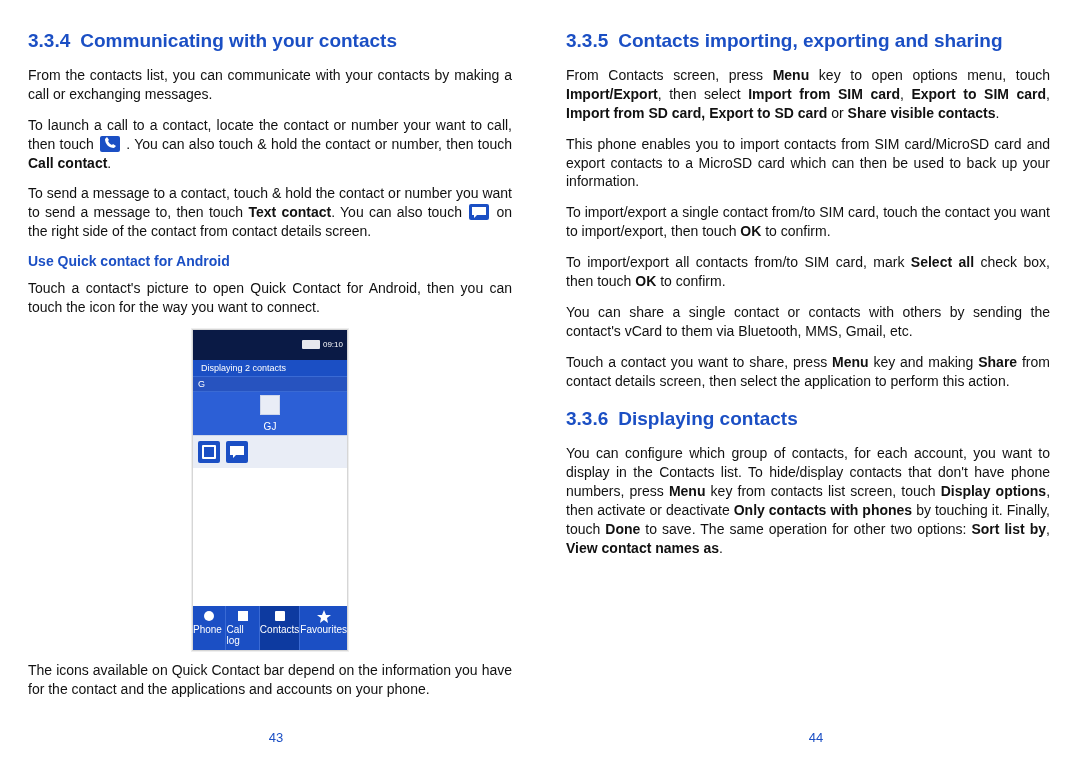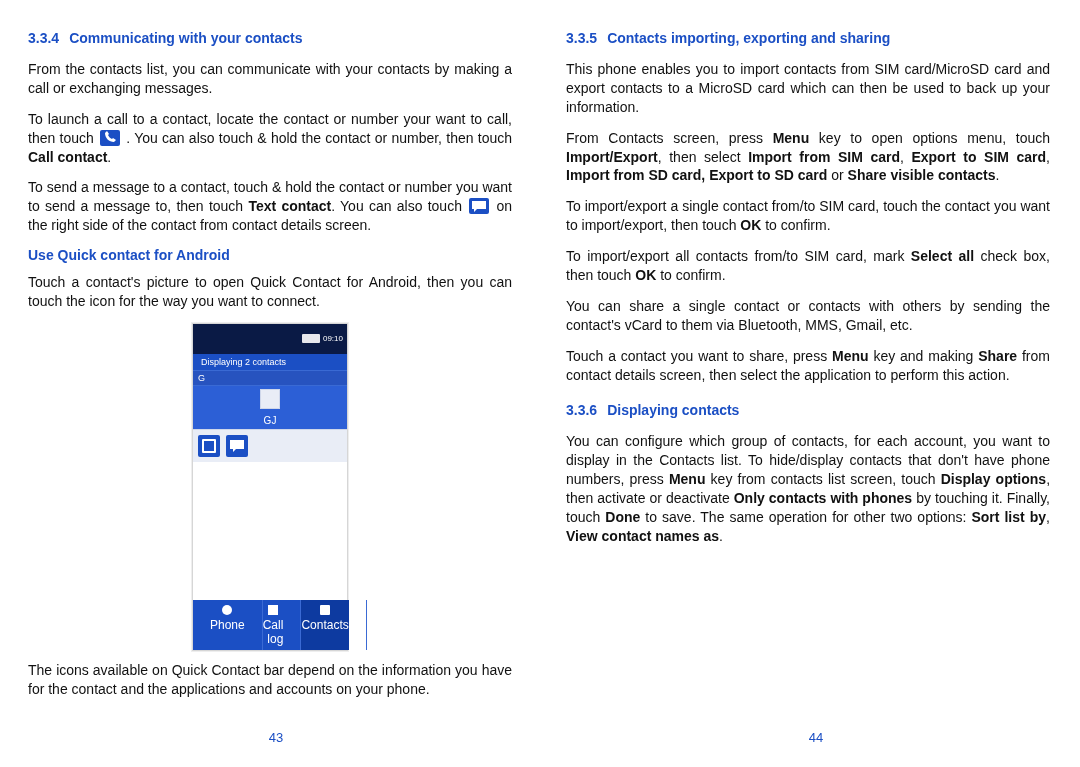--- a/index.html
+++ b/index.html
@@ -19,21 +19,21 @@
   }
   .page {
     width: 50%;
     padding: 30px 28px 20px 28px;
     position: relative;
   }
   .page-right { padding-left: 26px; padding-right: 30px; }
   h2 {
     color: #1b4fc4;
     font-weight: 700;
-    font-size: 14px;
+    font-size: 19px;
     margin-bottom: 14px;
   }
   h2 .num { margin-right: 10px; }
   .para {
     text-align: justify;
     line-height: 1.35;
     margin-bottom: 12px;
     color: #111;
   }
   .sub { color:#1b4fc4; font-weight:700; font-size:14px; margin-top:8px; margin-bottom:10px; }
@@ -70,21 +70,21 @@
   .phone .banner { background:#1b4fc4; color:#fff; font-size:9px; padding:3px 8px; }
   .phone .letterbar { background:#2753bf; color:#fff; font-size:9px; padding:2px 5px; border-top:1px solid #3a6ad4; }
   .phone .contactrow { display:flex; align-items:center; gap:6px; background:#2c5fd6; padding:3px 5px; border-top:1px solid #3a6ad4;flex-direction:column; }
   .phone .avatar { width:20px; height:20px; background:#e9edf6; border:1px solid #cfd7ea; }
   .phone .cname { color:#fff; font-size:10px; }
   .phone .quickbar { display:flex; gap:6px; padding:5px; background:#e9edf6; border-top:1px solid #cfd7ea; }
   .phone .qicon { width:22px; height:22px; background:#1b4fc4; border-radius:2px; position:relative; }
   .phone .qicon.msg { background:#1b4fc4; }
   .phone .blank { height:138px; background:#fff; }
   .phone .navbar { display:flex; background:#1b4fc4; }
-  .phone .navitem { flex:1; text-align:right; color:#fff; font-size:12px; padding:3px 0 4px; border-left:1px solid #3a6ad4;margin-left:17px; }
+  .phone .navitem { flex:1; text-align:left; color:#fff; font-size:10px; padding:3px 0 4px; border-left:1px solid #3a6ad4; }
   .phone .navitem:first-child { border-left:none; }
   .phone .navicon { width:16px; height:14px; margin:0 auto 1px; display:block; }
 </style>
 </head>
 <body>
 
 <div class="page-pair">
 
   <div class="page">
     <h2>
@@ -176,25 +176,25 @@
     <p class="para">The icons available on Quick Contact bar depend on the information you have for the contact and the applications and accounts on your phone.</p>
 
     <div class="page-num">43</div>
   </div>
 
   <div class="page page-right">
     <h2>
       <span class="num">3.3.5</span><span>Contacts importing, exporting and sharing</span>
     </h2>
 
+    <p class="para">
+      <span>From Contacts screen, press </span><strong>Menu</strong><span> key to open options menu, touch </span><strong>Import/Export</strong><span>, then select </span><strong>Import from SIM card</strong><span>, </span><strong>Export to SIM card</strong><span>, </span><strong>Import from SD card, Export to SD card</strong><span> or </span><strong>Share visible contacts</strong><span>.</span>
+    </p>
+
     <p class="para">This phone enables you to import contacts from SIM card/MicroSD card and export contacts to a MicroSD card which can then be used to back up your information.</p>
-
-    <p class="para">
-      <span>From Contacts screen, press </span><strong>Menu</strong><span> key to open options menu, touch </span><strong>Import/Export</strong><span>, then select </span><strong>Import from SIM card</strong><span>, </span><strong>Export to SIM card</strong><span>, </span><strong>Import from SD card, Export to SD card</strong><span> or </span><strong>Share visible contacts</strong><span>.</span>
-    </p>
 
     <p class="para">
       <span>To import/export a single contact from/to SIM card, touch the contact you want to import/export, then touch </span><strong>OK</strong><span> to confirm.</span>
     </p>
 
     <p class="para">
       <span>To import/export all contacts from/to SIM card, mark </span><strong>Select all</strong><span> check box, then touch </span><strong>OK</strong><span> to confirm.</span>
     </p>
 
     <p class="para">You can share a single contact or contacts with others by sending the contact's vCard to them via Bluetooth, MMS, Gmail, etc.</p>

